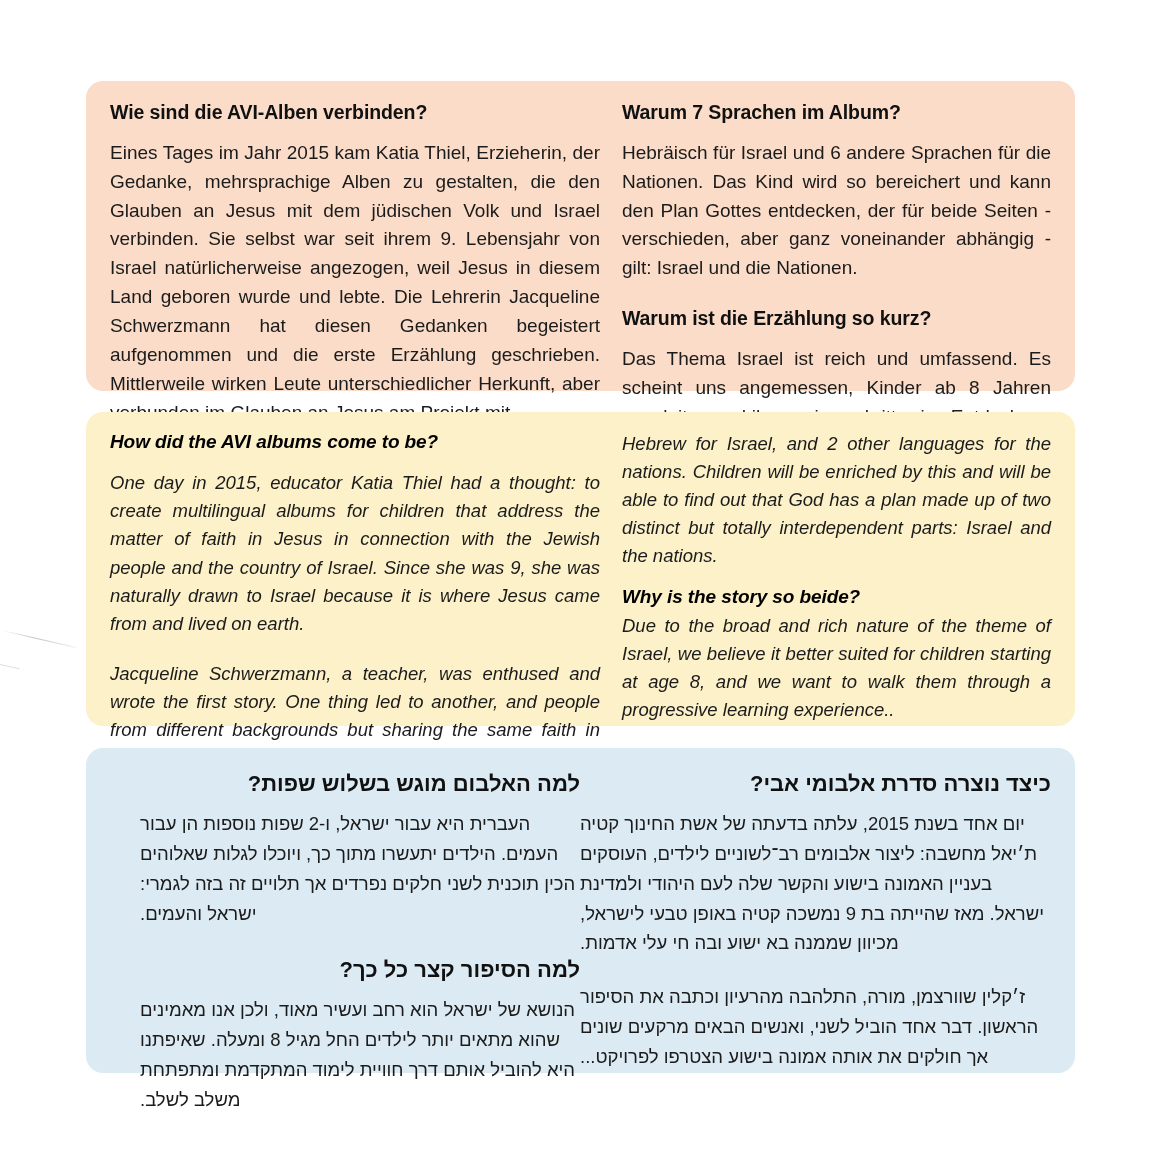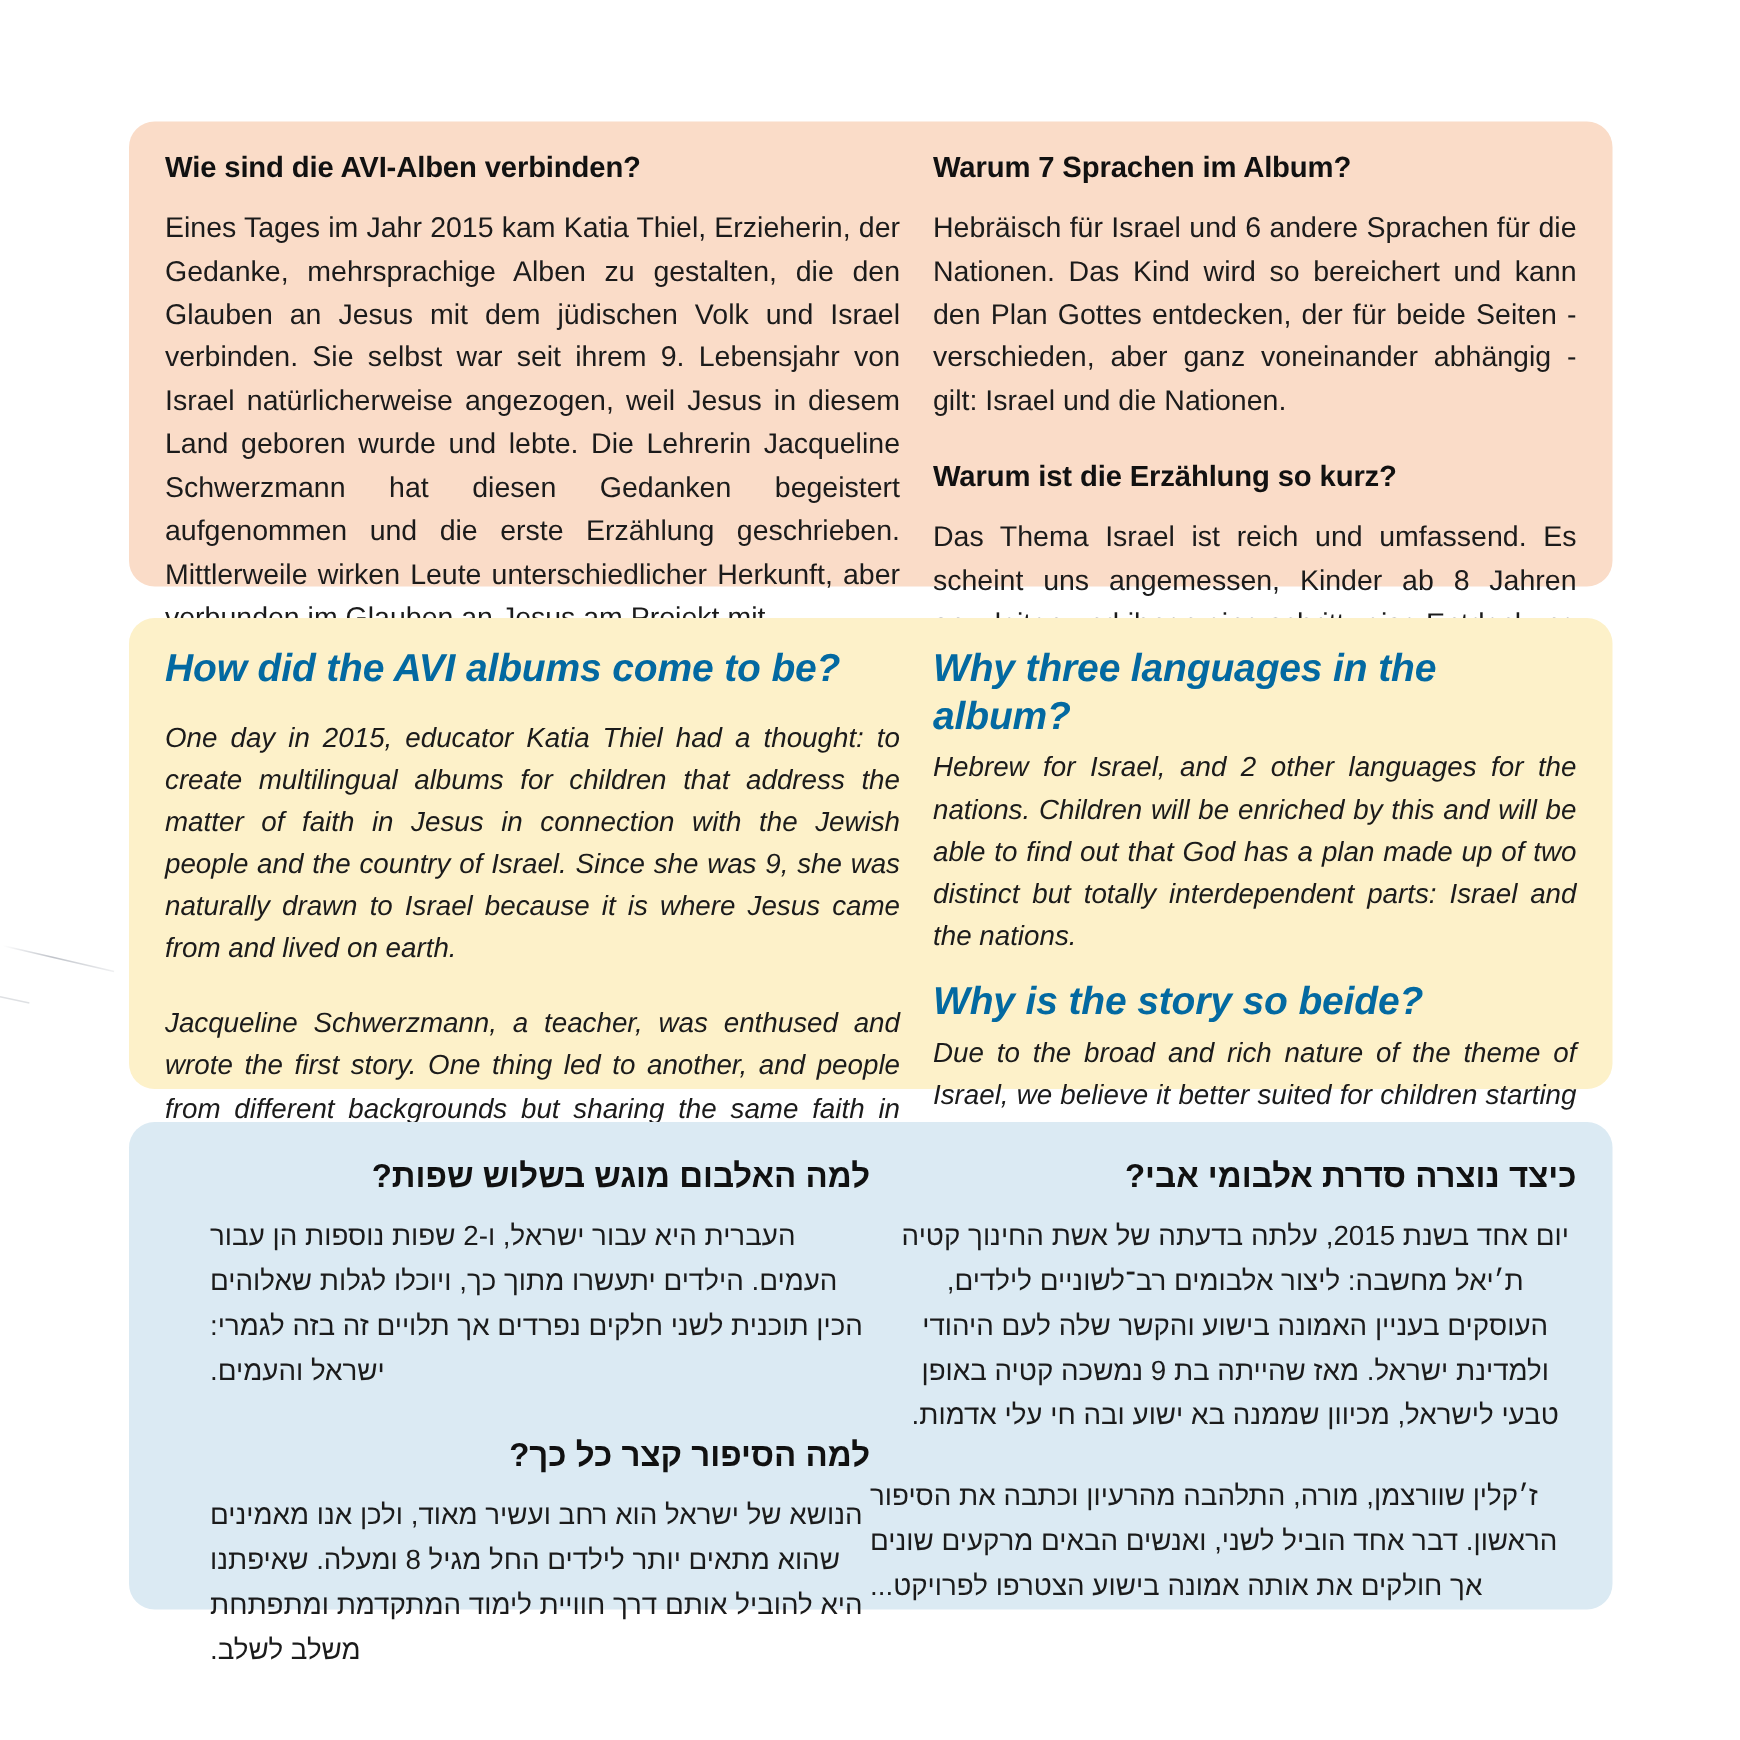--- a/index.html
+++ b/index.html
@@ -106,26 +106,26 @@
     font-size: 19px;
     line-height: 1.52;
     text-align: justify;
     color: #1b1b1b;
     hyphens: none;
   }
 
   
   .panel-en h2 {
     margin: 0 0 16px 0;
-    font-size: 26px;
+    font-size: 19px;
     font-weight: bold;
     font-style: italic;
     line-height: 1.22;
     letter-spacing: -0.1px;
-    color: #0369a1;
+    color: #000000;
   }
   .panel-en h2.tight { margin-bottom: 4px; }
   .panel-en h2.second { margin-top: 14px; margin-bottom: 4px; }
   .panel-en p {
     margin: 0;
     font-size: 18.5px;
     font-style: italic;
     line-height: 1.52;
     text-align: justify;
     color: #1b1b1b;
@@ -145,21 +145,21 @@
   .panel-he h2.second { margin-top: 28px; }
   .panel-he p {
     margin: 0;
     font-size: 18.5px;
     line-height: 1.62;
     color: #1b1b1b;
     text-align: left;
     direction: rtl;
   }
   .panel-he p + p { margin-top: 24px; }
-  .panel-he .col-right p.lead { text-align: center; margin-left: 16px; }
+  .panel-he .col-right p.lead { text-align: left; }
 </style>
 </head>
 <body>
 
 <div class="page">
 
   <div class="edge-artifact"></div>
   <div class="edge-artifact2"></div>
 
   <section class="panel panel-de">
@@ -175,21 +175,20 @@
     </div>
   </section>
 
   <section class="panel panel-en">
     <div class="col col-left">
       <h2>How did the AVI albums come to be?</h2>
       <p>One day in 2015, educator Katia Thiel had a thought: to create multilingual albums for children that address the matter of faith in Jesus in connection with the Jewish people and the country of Israel. Since she was 9, she was naturally drawn to Israel because it is where Jesus came from and lived on earth.</p>
       <p>Jacqueline Schwerzmann, a teacher, was enthused and wrote the first story. One thing led to another, and people from different backgrounds but sharing the same faith in Jesus joined the project...</p>
     </div>
     <div class="col col-right">
-      <h2 class="tight">Why three languages in the album?</h2>
       <p>Hebrew for Israel, and 2 other languages for the nations. Children will be enriched by this and will be able to find out that God has a plan made up of two distinct but totally interdependent parts: Israel and the nations.</p>
       <h2 class="second">Why is the story so beide?</h2>
       <p>Due to the broad and rich nature of the theme of Israel, we believe it better suited for children starting at age 8, and we want to walk them through a progressive learning experience..</p>
     </div>
   </section>
 
   <section class="panel panel-he">
     <div class="col col-right">
       <h2>כיצד נוצרה סדרת אלבומי אבי?</h2>
       <p class="lead">יום אחד בשנת 2015, עלתה בדעתה של אשת החינוך קטיה ת׳יאל מחשבה: ליצור אלבומים רב־לשוניים לילדים, העוסקים בעניין האמונה בישוע והקשר שלה לעם היהודי ולמדינת ישראל. מאז שהייתה בת 9 נמשכה קטיה באופן טבעי לישראל, מכיוון שממנה בא ישוע ובה חי עלי אדמות.</p>

